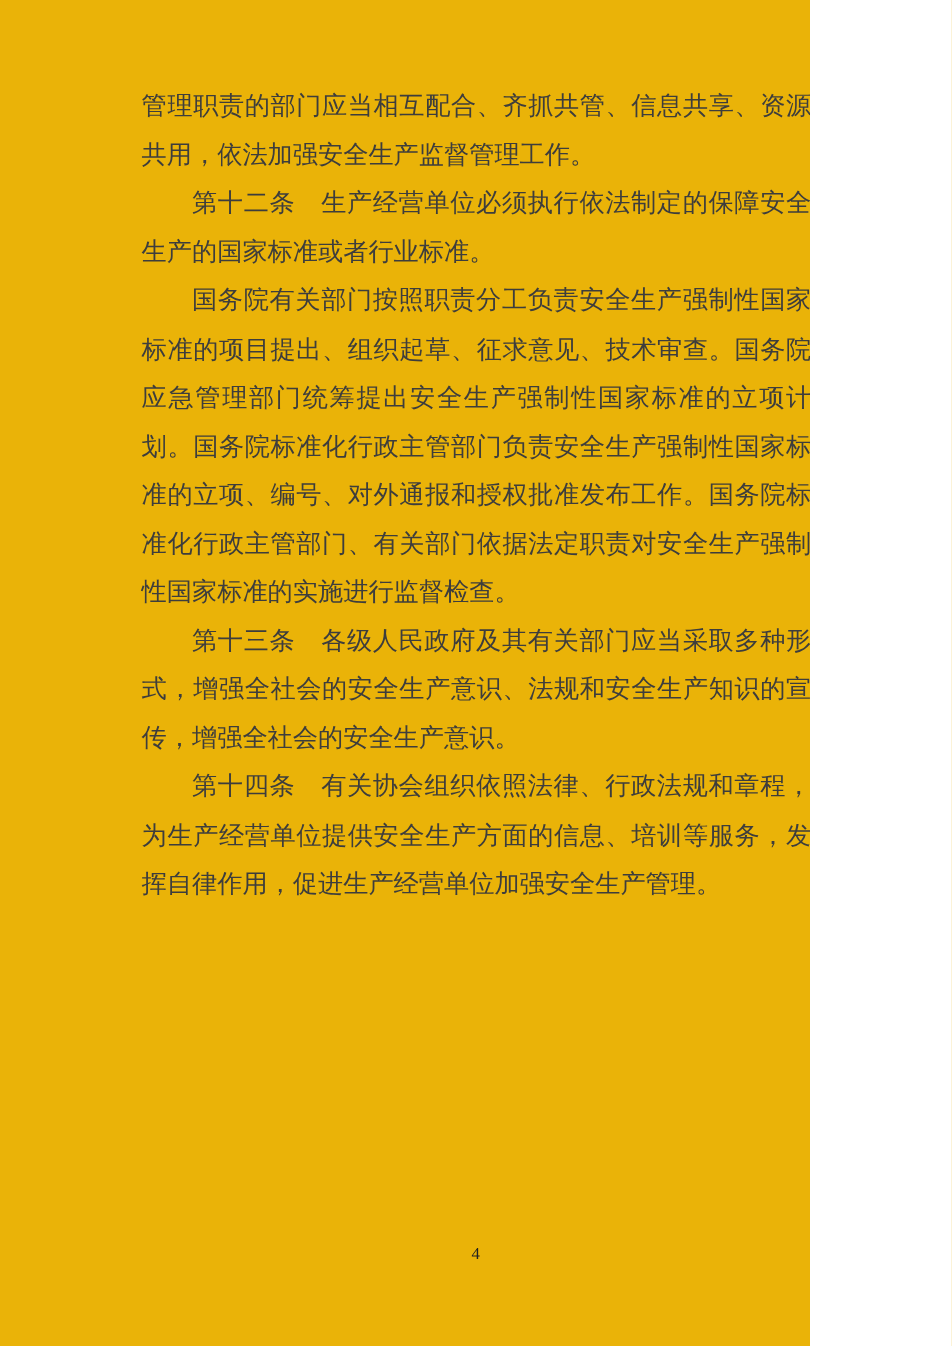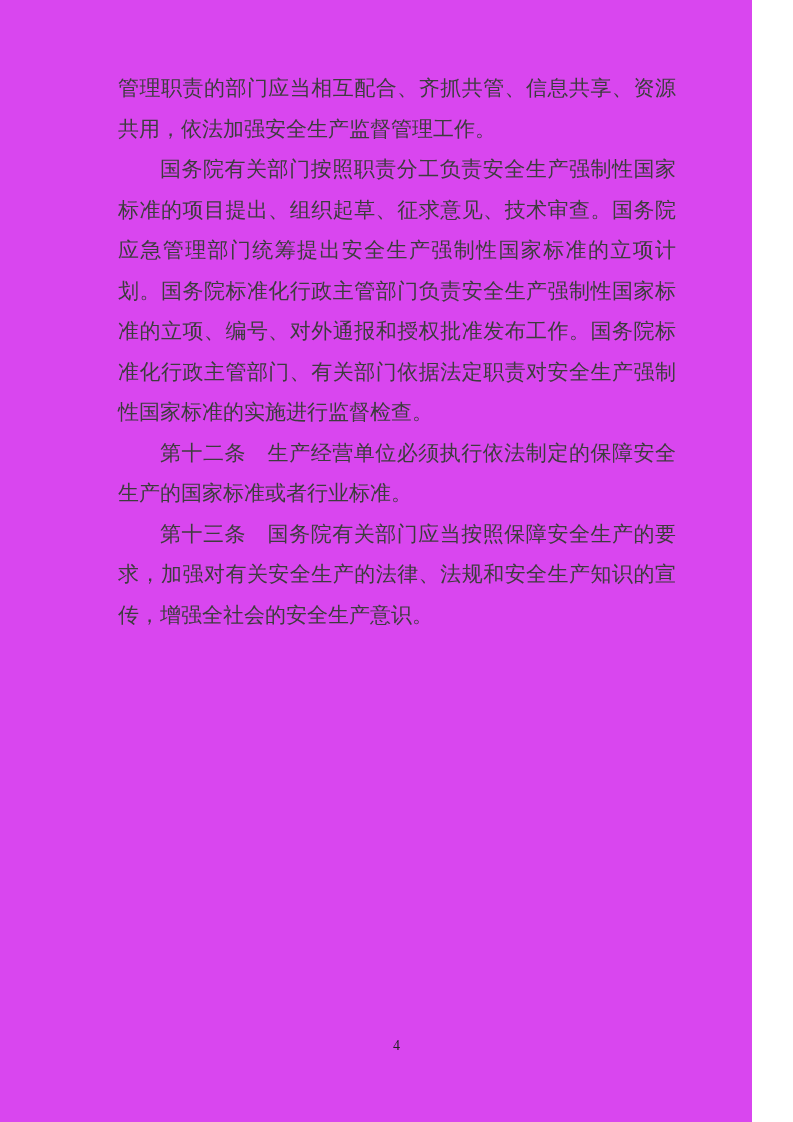--- a/index.html
+++ b/index.html
@@ -2,26 +2,25 @@
 <html><head>
 <meta charset="utf-8">
 <style>
   html, body {
     margin: 0;
     padding: 0;
     background: #ffffff;
   }
   .page {
     position: relative;
-    width: 732px;
+    width: 675px;
     height: 1122px;
-    background: #d946ef;
+    background: #eab308;
     overflow: hidden;
     font-family: "Liberation Serif", "DejaVu Serif", serif;
-    padding-left: 20px;
   }
   .content {
     position: absolute;
     left: 118px;
     top: 68px;
     width: 558px;
     color: #3d3d3d;
     font-size: 21px;
     line-height: 40.5px;
     text-align: justify;
@@ -48,21 +47,22 @@
     color: #222222;
     line-height: 18px;
   }
 </style>
 </head>
 <body>
 
 <div class="page">
   <div class="content">
     <p>管理职责的部门应当相互配合、齐抓共管、信息共享、资源共用，依法加强安全生产监督管理工作。</p>
+    <p class="indent">第十二条　生产经营单位必须执行依法制定的保障安全生产的国家标准或者行业标准。</p>
     <p class="indent">国务院有关部门按照职责分工负责安全生产强制性国家标准的项目提出、组织起草、征求意见、技术审查。国务院应急管理部门统筹提出安全生产强制性国家标准的立项计划。国务院标准化行政主管部门负责安全生产强制性国家标准的立项、编号、对外通报和授权批准发布工作。国务院标准化行政主管部门、有关部门依据法定职责对安全生产强制性国家标准的实施进行监督检查。</p>
-    <p class="indent">第十二条　生产经营单位必须执行依法制定的保障安全生产的国家标准或者行业标准。</p>
-    <p class="indent">第十三条　国务院有关部门应当按照保障安全生产的要求，加强对有关安全生产的法律、法规和安全生产知识的宣传，增强全社会的安全生产意识。</p>
+    <p class="indent">第十三条　各级人民政府及其有关部门应当采取多种形式，增强全社会的安全生产意识、法规和安全生产知识的宣传，增强全社会的安全生产意识。</p>
+    <p class="indent">第十四条　有关协会组织依照法律、行政法规和章程，为生产经营单位提供安全生产方面的信息、培训等服务，发挥自律作用，促进生产经营单位加强安全生产管理。</p>
   </div>
 
   <div class="page-footer">
     <span class="page-number">4</span>
   </div>
 </div>
 
 </body></html>

